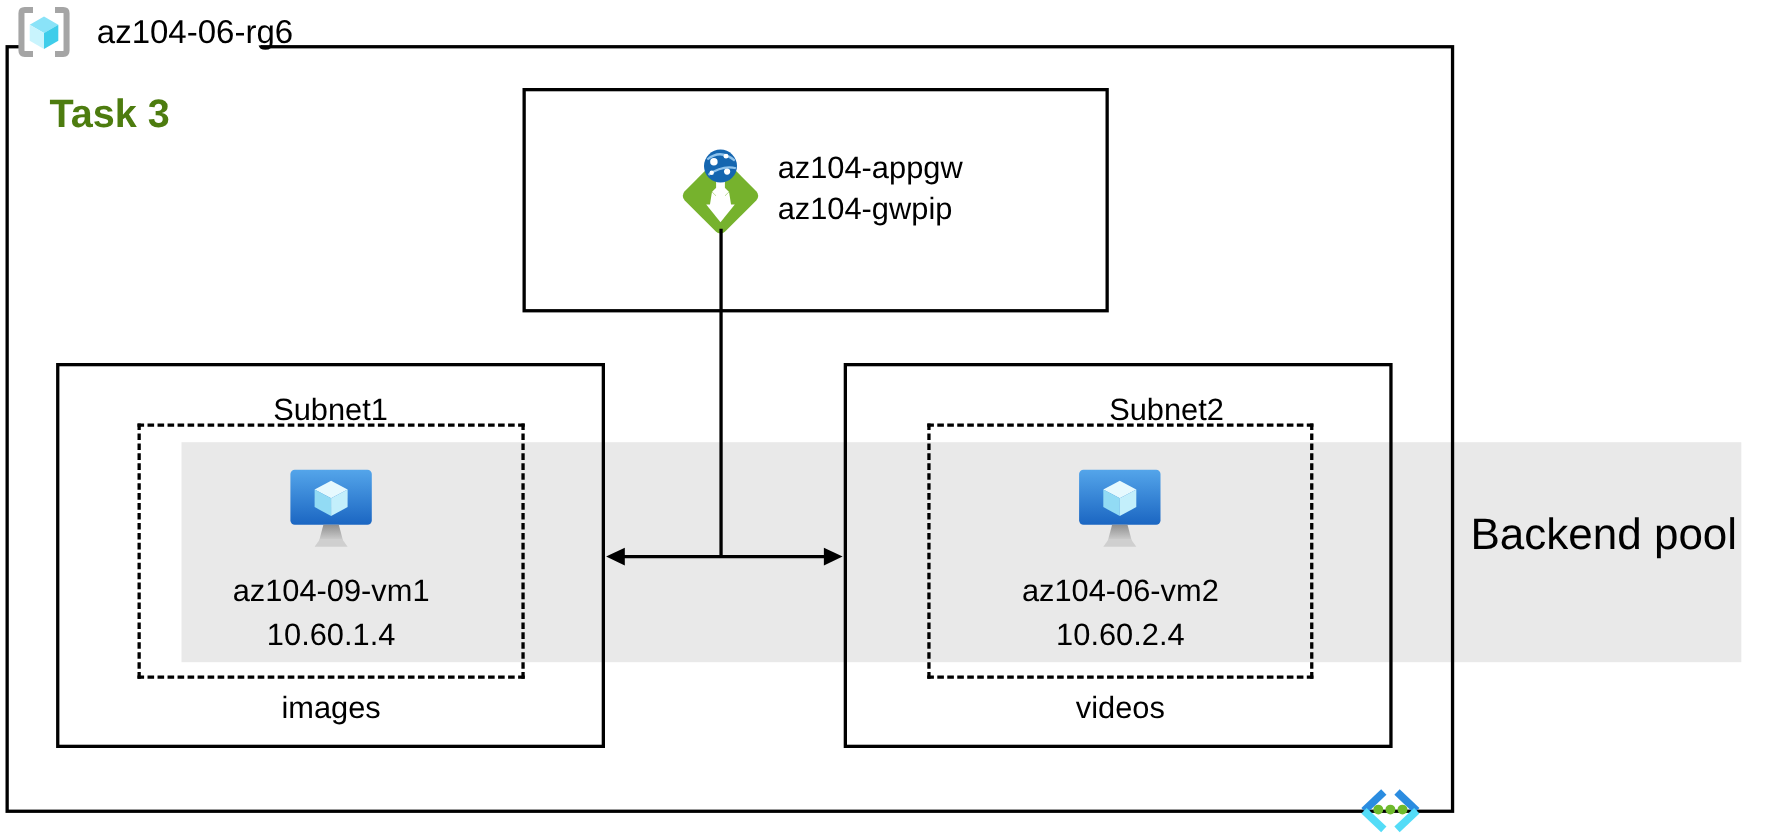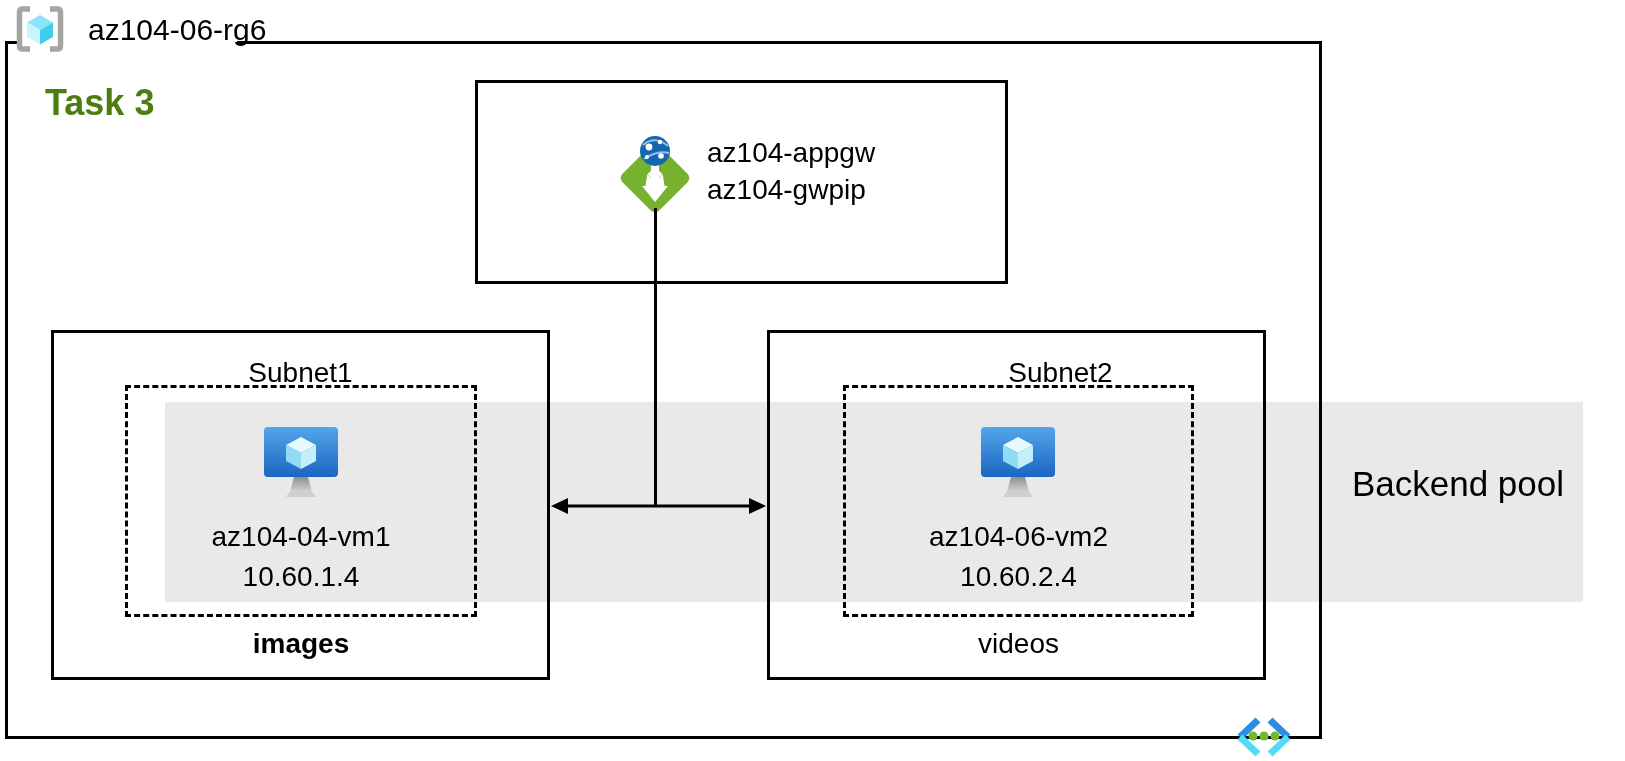--- a/index.html
+++ b/index.html
@@ -3,21 +3,21 @@
 <meta charset="utf-8">
 <style>
   html,body{margin:0;padding:0;background:#fff;}
   .canvas{
     position:relative; width:1625px; height:761px; background:#ffffff;
     font-family:"Liberation Sans", sans-serif; color:#000; overflow:hidden;
   }
   .abs{position:absolute;}
   
   .band{left:165px; top:402px; width:1418px; height:200px; background:#e9e9e9; z-index:1;}
-  .band-label{left:1330px; top:464px; width:256px; text-align:center; font-size:35px; z-index:3;}
+  .band-label{left:1330px; top:464px; width:256px; text-align:center; font-size:40px; z-index:3;}
   
   .rg-box{left:5px; top:41px; width:1317px; height:698px; border:3px solid #000; box-sizing:border-box; z-index:2; background:transparent;}
   .rg-mask{left:20px; top:37px; width:217px; height:11px; background:#fff; z-index:3;}
   .rg-icon{left:16px; top:6px; z-index:4;}
   .rg-label{left:88px; top:13px; font-size:30px; z-index:4; white-space:nowrap;}
   .task-label{left:45px; top:82px; font-size:36px; font-weight:bold; color:#4d7c0f; z-index:4;}
   
   .box{border:3px solid #000; box-sizing:border-box; background:transparent; z-index:2;}
   .appgw-box{left:475px; top:80px; width:533px; height:204px;}
   .appgw-title{left:492px; top:91px; font-size:28px; z-index:3; white-space:nowrap;}
@@ -31,21 +31,21 @@
   .dashed{border:3px dashed #000; box-sizing:border-box; z-index:3; background:transparent;}
   .dashed1{left:125px; top:385px; width:352px; height:232px;}
   .dashed2{left:843px; top:385px; width:351px; height:232px;}
   .vm-icon{top:424px; z-index:4;}
   .vm1-icon{left:262px;}
   .vm2-icon{left:979px;}
   .vm-text{top:517px; font-size:28px; line-height:40px; text-align:center; z-index:4;}
   .vm1-text{left:125px; width:352px;}
   .vm2-text{left:843px; width:351px;}
   .caption{top:628px; font-size:28px; text-align:center; z-index:3;}
-  .caption1{left:125px; width:352px;font-weight:bold;}
+  .caption1{left:125px; width:352px;}
   .caption2{left:843px; width:351px;}
   .connector{left:540px; top:195px; z-index:5;}
   .vnet-icon{left:1236px; top:716px; z-index:5;}
 </style>
 </head>
 <body>
 
 <div class="canvas">
 
   <div class="abs band"></div>
@@ -109,21 +109,21 @@
       </linearGradient>
     </defs>
     <rect x="2" y="3" width="74" height="50" rx="4" fill="url(#scr1)"></rect>
     <polygon points="39,13 54,21 39,29 24,21" fill="#e6f9fe"></polygon>
     <polygon points="39,29 24,21 24,37 39,45" fill="#92dbf4"></polygon>
     <polygon points="39,29 54,21 54,37 39,45" fill="#c3effb"></polygon>
     <polygon points="32,53 46,53 50,68 28,68" fill="url(#std1)"></polygon>
     <polygon points="29,66 49,66 54,73 24,73" fill="#cfcfcf"></polygon>
   </svg>
   <div class="abs vm-text vm1-text">
-    <div>az104-04-vm1</div>
+    <div>az104-09-vm1</div>
     <div>10.60.1.4</div>
   </div>
   <div class="abs caption caption1">images</div>
 
   <div class="abs box subnet2-box"></div>
   <div class="abs subnet-title subnet2-title">Subnet2</div>
   <div class="abs dashed dashed2"></div>
   <svg class="abs vm-icon vm2-icon" width="78" height="76" viewBox="0 0 78 76">
     <defs>
       <linearGradient id="scr2" x1="0" y1="0" x2="0" y2="1">

